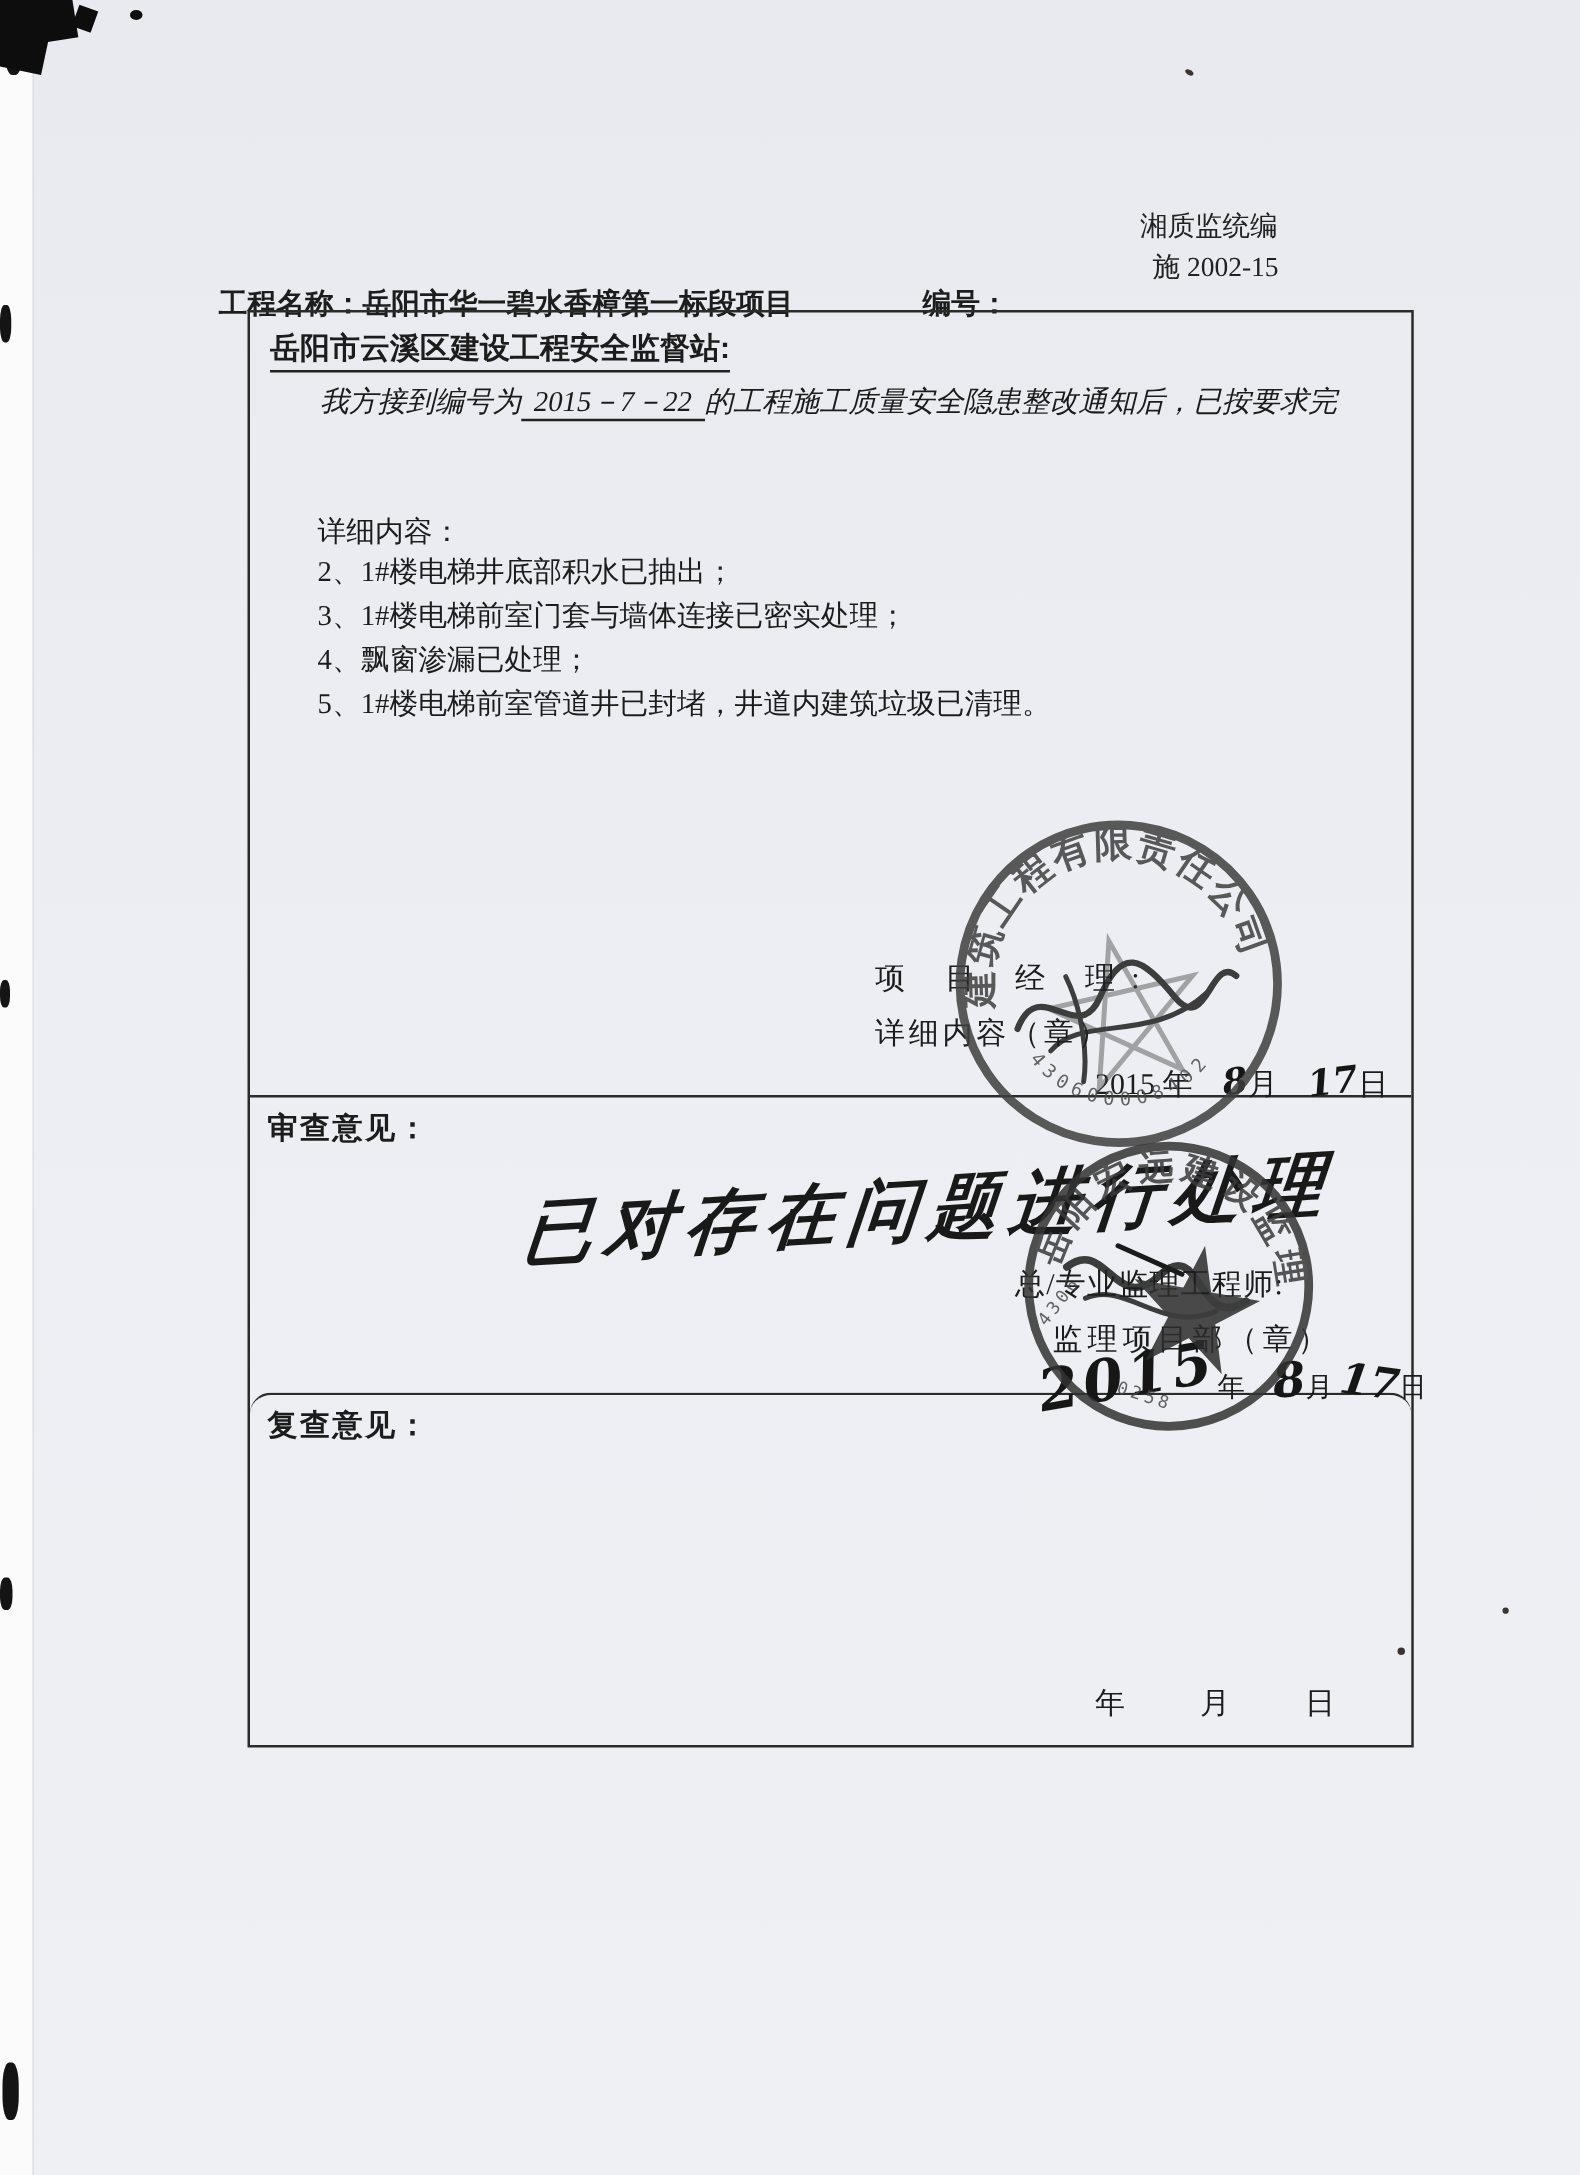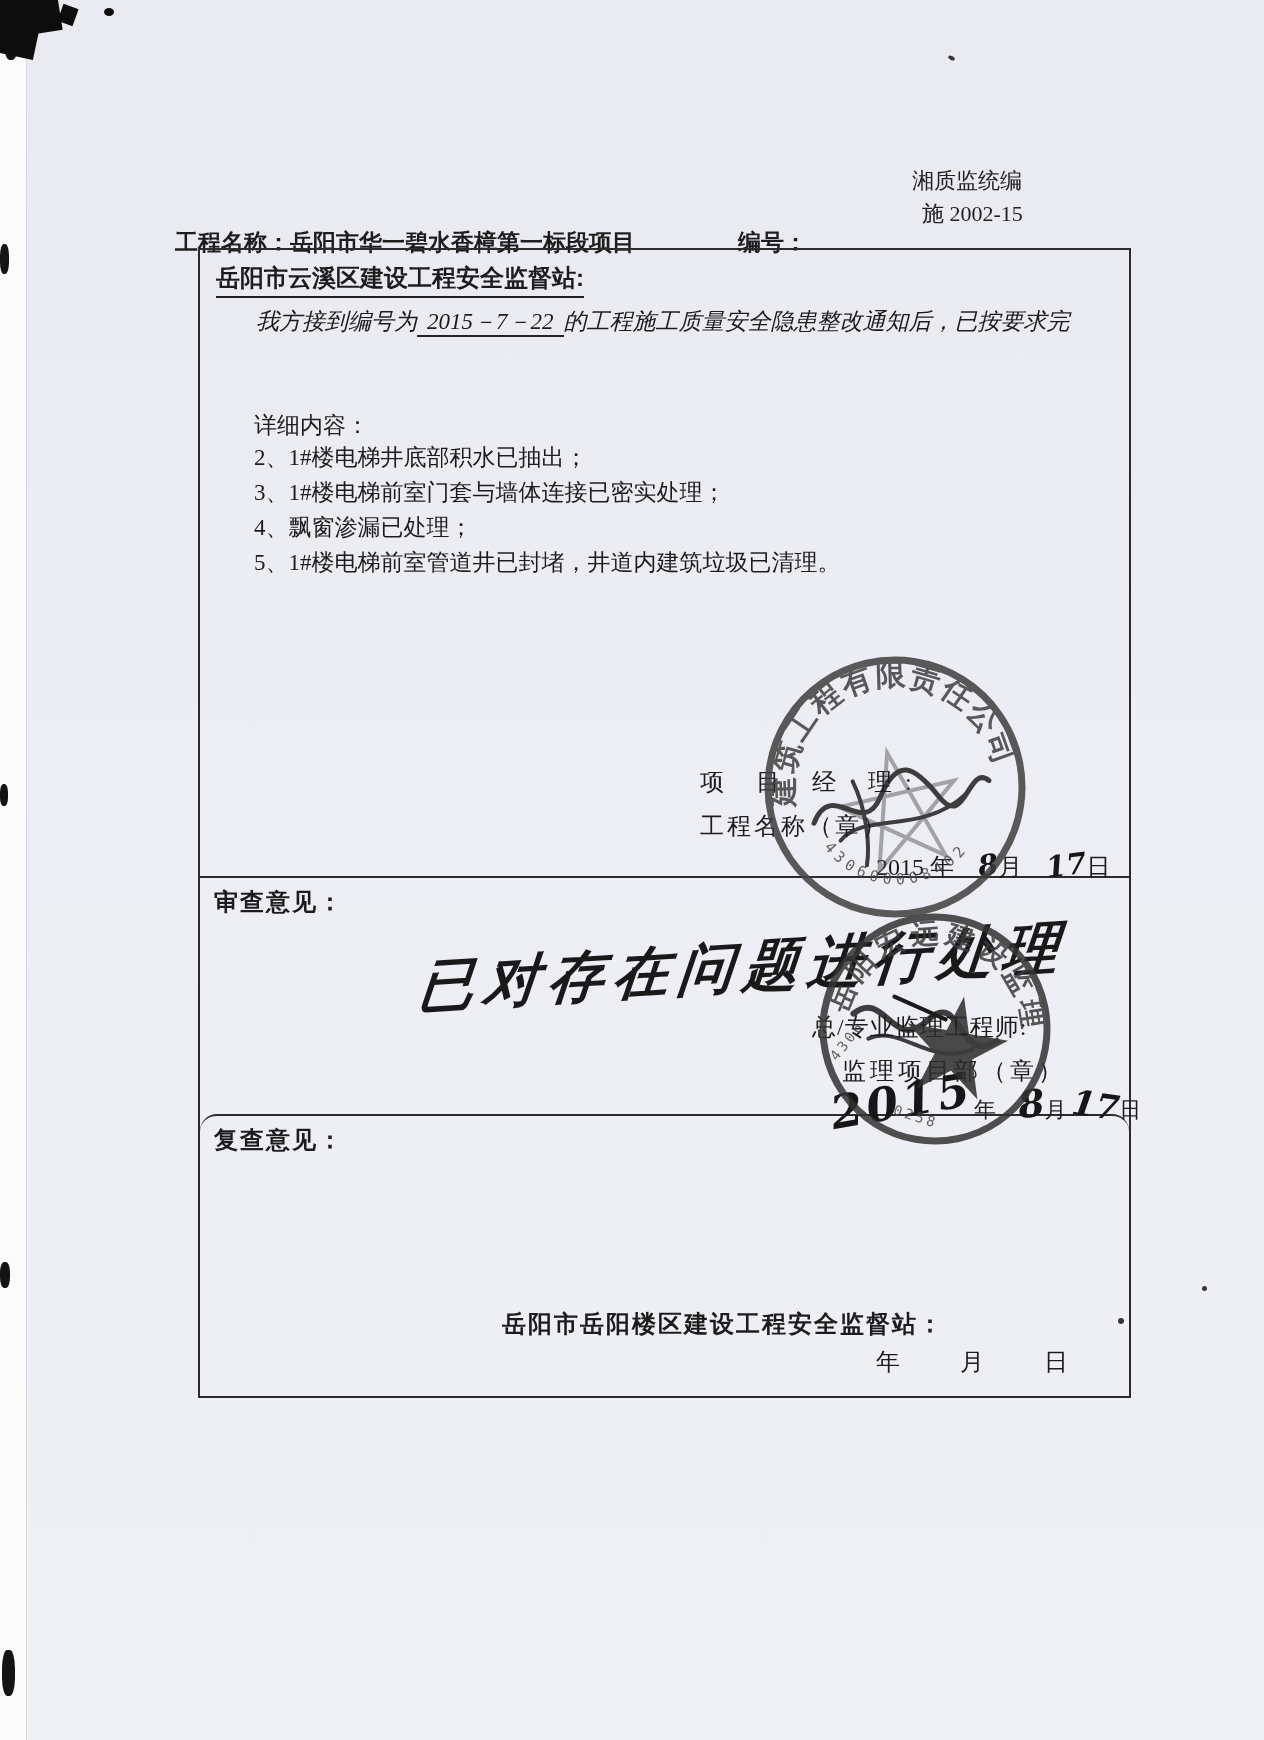--- a/index.html
+++ b/index.html
@@ -90,40 +90,39 @@
         <span>我方接到编号为</span><span class="ul">2015－7－22</span><span>的工程施工质量安全隐患整改通知后，已按要求完</span>
       </div>
       <div class="abs bodyline" style="left:54px;top:160px;">详细内容：</div>
       <div class="abs items">
         <div>2、1#楼电梯井底部积水已抽出；</div>
         <div>3、1#楼电梯前室门套与墙体连接已密实处理；</div>
         <div>4、飘窗渗漏已处理；</div>
         <div>5、1#楼电梯前室管道井已封堵，井道内建筑垃圾已清理。</div>
       </div>
       <div class="abs pm">项 目 经 理:</div>
-      <div class="abs unit">工程名称（章）</div>
+      <div class="abs unit">详细内容（章）</div>
       <div class="abs date1">
         <span>2015</span> <span>年</span>　<span class="hand">8</span><span>月</span>　<span class="hand">17</span><span>日</span>
       </div>
     </div>
 
     <div class="sec sec2">
       <div class="abs seclabel">审查意见：</div>
       <div class="abs comment hand">已对存在问题进行处理</div>
       <div class="abs" style="left:690px;top:128px;width:60px;height:4px;background:#1a1a1a;transform:rotate(24deg);border-radius:2px;z-index:6;"></div>
       <div class="abs eng">总/专业监理工程师:</div>
       <div class="abs dept">监理项目部（章）</div>
       <div class="abs date2">
         <span class="hand hy">2015</span><span>年</span>　<span class="hand hm">8</span><span>月</span> <span class="hand hd">17</span><span>日</span>
       </div>
     </div>
 
     <div class="sec sec3">
       <div class="abs seclabel">复查意见：</div>
-      <div class="abs station sans">岳阳市岳阳楼区建设工程安全监督站：</div>
       <div class="abs date3">
         <span>年</span><span>月</span><span>日</span>
       </div>
     </div>
   </div>
 
   <div class="stamp stamp1">
     <svg width="270" height="270" viewBox="0 0 270 270">
       <circle cx="135" cy="135" r="127" fill="none" stroke="#3f3f3f" stroke-width="7"></circle>
       <defs>

